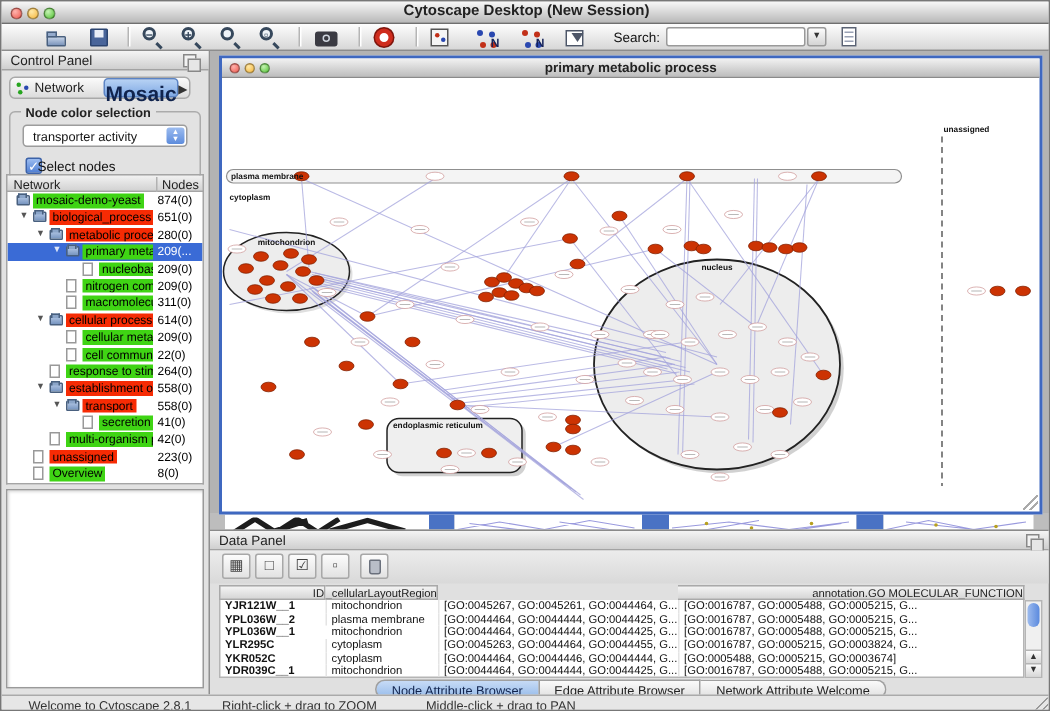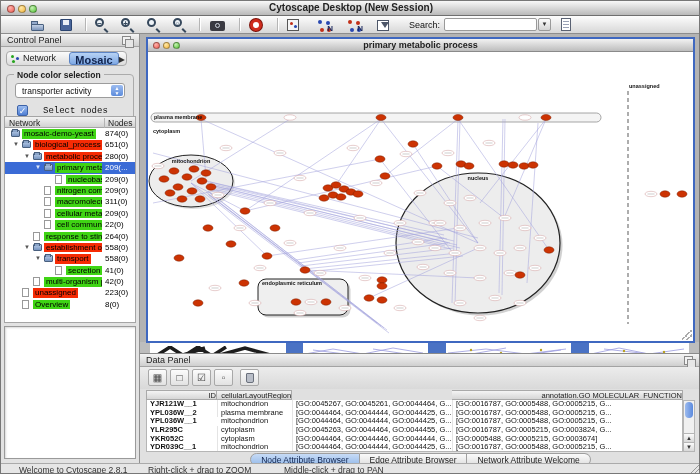--- a/index.html
+++ b/index.html
@@ -44,28 +44,28 @@
 
   
   #control-panel{left:0;top:33px;width:139px;height:429px;background:#e2e2e2;border-right:1px solid #909090;}
   .panel-head{position:absolute;left:0;right:0;top:0;height:13px;background:linear-gradient(#f4f4f4,#cfcfcf);border-bottom:1px solid #a3a3a3;font-size:9px;color:#222;padding:1px 0 0 6px;}
   .float-ic{position:absolute;top:2px;width:9px;height:9px;border:1px solid #888;background:#f2f2f2;}
   .float-ic::after{content:"";position:absolute;left:2px;top:2px;width:7px;height:7px;border:1px solid #888;background:#e6e6e6;}
   #cp-tabs{left:5px;top:17px;width:121px;height:15px;border:1px solid #a9a9a9;border-radius:4px;background:linear-gradient(#fbfbfb,#dcdcdc);}
   #tab-network{position:absolute;left:0;top:0;width:62px;height:13px;font-size:9px;color:#222;padding:1px 0 0 16px;}
   #tab-network .nicon{position:absolute;left:4px;top:3px;width:8px;height:8px;}
   #tab-network .nicon::before{content:"";position:absolute;left:0;top:0;width:3px;height:3px;background:#27a51f;border-radius:50%;box-shadow:5px 2px 0 #2a48b0,1px 5px 0 #27a51f;}
-  #tab-mosaic{position:absolute;left:62px;top:0;width:50px;height:13px;background:linear-gradient(#b7d2f4,#7fa9e4);border:1px solid #5c84c4;border-radius:3px;font-size:11px;font-weight:bold;color:#10234d;text-align:center;padding-top:1px;}
+  #tab-mosaic{position:absolute;left:62px;top:0;width:50px;height:13px;background:linear-gradient(#b7d2f4,#7fa9e4);border:1px solid #5c84c4;border-radius:3px;font-size:14px;font-weight:bold;color:#10234d;text-align:center;padding-top:1px;}
   #tab-more{position:absolute;right:1px;top:3px;font-size:8px;color:#333;}
   #cp-group{left:5px;top:40px;width:128px;height:46px;border:1px solid #ababab;border-radius:4px;}
   #cp-group-legend{position:absolute;left:7px;top:-5px;background:#e2e2e2;font-size:8.5px;font-weight:bold;color:#222;padding:0 3px;}
   #cp-combo{position:absolute;left:8px;top:8px;width:110px;height:15px;background:#fff;border:1px solid #9c9c9c;border-radius:3px;font-size:8.5px;padding:2px 0 0 6px;color:#111;}
   #cp-combo .stepper{position:absolute;right:1px;top:1px;width:12px;height:11px;background:linear-gradient(#9cbcf0,#5d8cdc);border-radius:2px;color:#fff;font-size:5px;line-height:5px;text-align:center;padding-top:1px;}
   #cp-check{position:absolute;left:10px;top:30px;width:11px;height:11px;background:linear-gradient(#9cbcf0,#4f7fd4);border:1px solid #3c62a8;border-radius:2px;color:#fff;font-size:9px;line-height:10px;text-align:center;}
-  #cp-check-label{position:absolute;left:36px;top:31px;font-size:9px;color:#111;font-family:Liberation Mono, monospace;}
+  #cp-check-label{position:absolute;left:18px;top:31px;font-size:9px;color:#111;}
   #tree-head{left:3px;top:82px;width:132px;height:12px;background:linear-gradient(#f2f2f2,#d2d2d2);border:1px solid #a5a5a5;font-size:8.5px;color:#222;}
   #tree-head .c1{position:absolute;left:4px;top:1px;}
   #tree-head .c2{position:absolute;left:99px;top:1px;border-left:1px solid #b2b2b2;padding-left:3px;}
   #tree-body{left:3px;top:94px;width:132px;height:195px;background:#fff;border:1px solid #a5a5a5;border-top:none;overflow:hidden;}
   .trow{position:relative;height:11.4px;width:100%;white-space:nowrap;}
   .trow.sel{background:#3a6bd6;}
   .tarrow{position:absolute;top:2px;font-size:6px;color:#555;}
   .trow.sel .tarrow{color:#dce6f8;}
   .ticon{position:absolute;top:2px;width:9px;height:7px;}
   .ticon.folder{background:linear-gradient(#b4c8e6,#7795c0);border:1px solid #49607f;border-radius:1px;}
@@ -250,20 +250,26 @@
         </div>
         <div class="trow">
           <span class="ticon file" style="left: 39px;"></span>
           <span class="tlabel green" style="left: 50px; max-width: 47px;">nitrogen compo</span>
           <span class="tnodes">209(0)</span>
         </div>
         <div class="trow">
           <span class="ticon file" style="left: 39px;"></span>
           <span class="tlabel green" style="left: 50px; max-width: 47px;">macromolecule</span>
           <span class="tnodes">311(0)</span>
+        </div>
+        <div class="trow">
+          <span class="tarrow" style="left: 19px;">▼</span>
+          <span class="ticon folder" style="left: 28px;"></span>
+          <span class="tlabel red" style="left: 39px; max-width: 58px;">cellular process</span>
+          <span class="tnodes">614(0)</span>
         </div>
         <div class="trow">
           <span class="ticon file" style="left: 39px;"></span>
           <span class="tlabel green" style="left: 50px; max-width: 47px;">cellular metabo</span>
           <span class="tnodes">209(0)</span>
         </div>
         <div class="trow">
           <span class="ticon file" style="left: 39px;"></span>
           <span class="tlabel green" style="left: 50px; max-width: 47px;">cell communicat</span>
           <span class="tnodes">22(0)</span>

